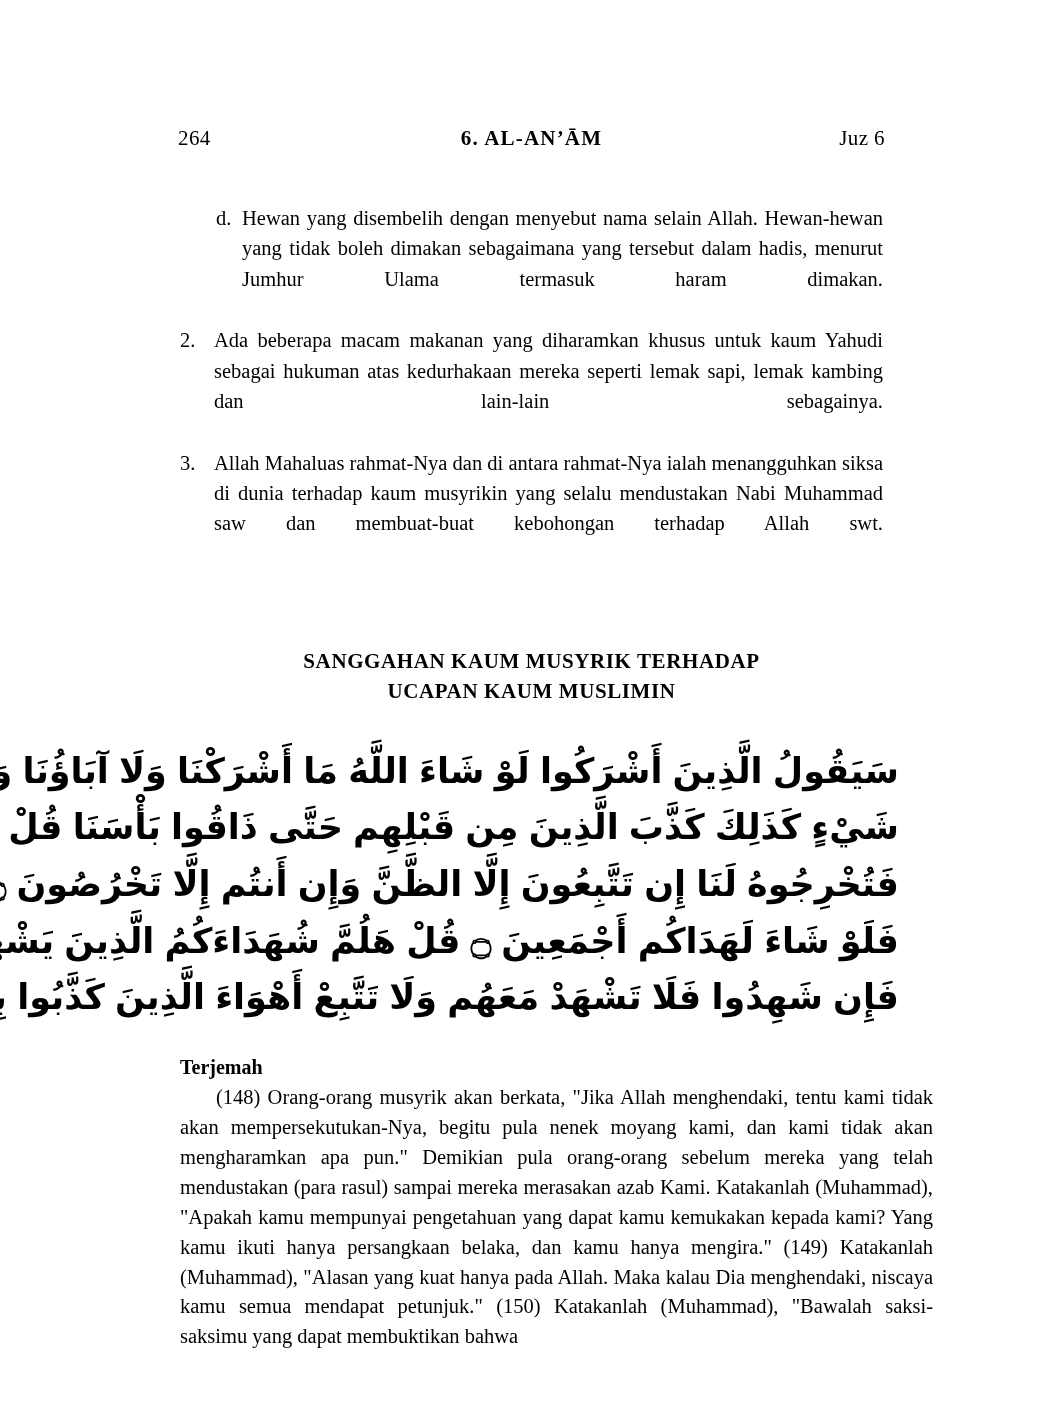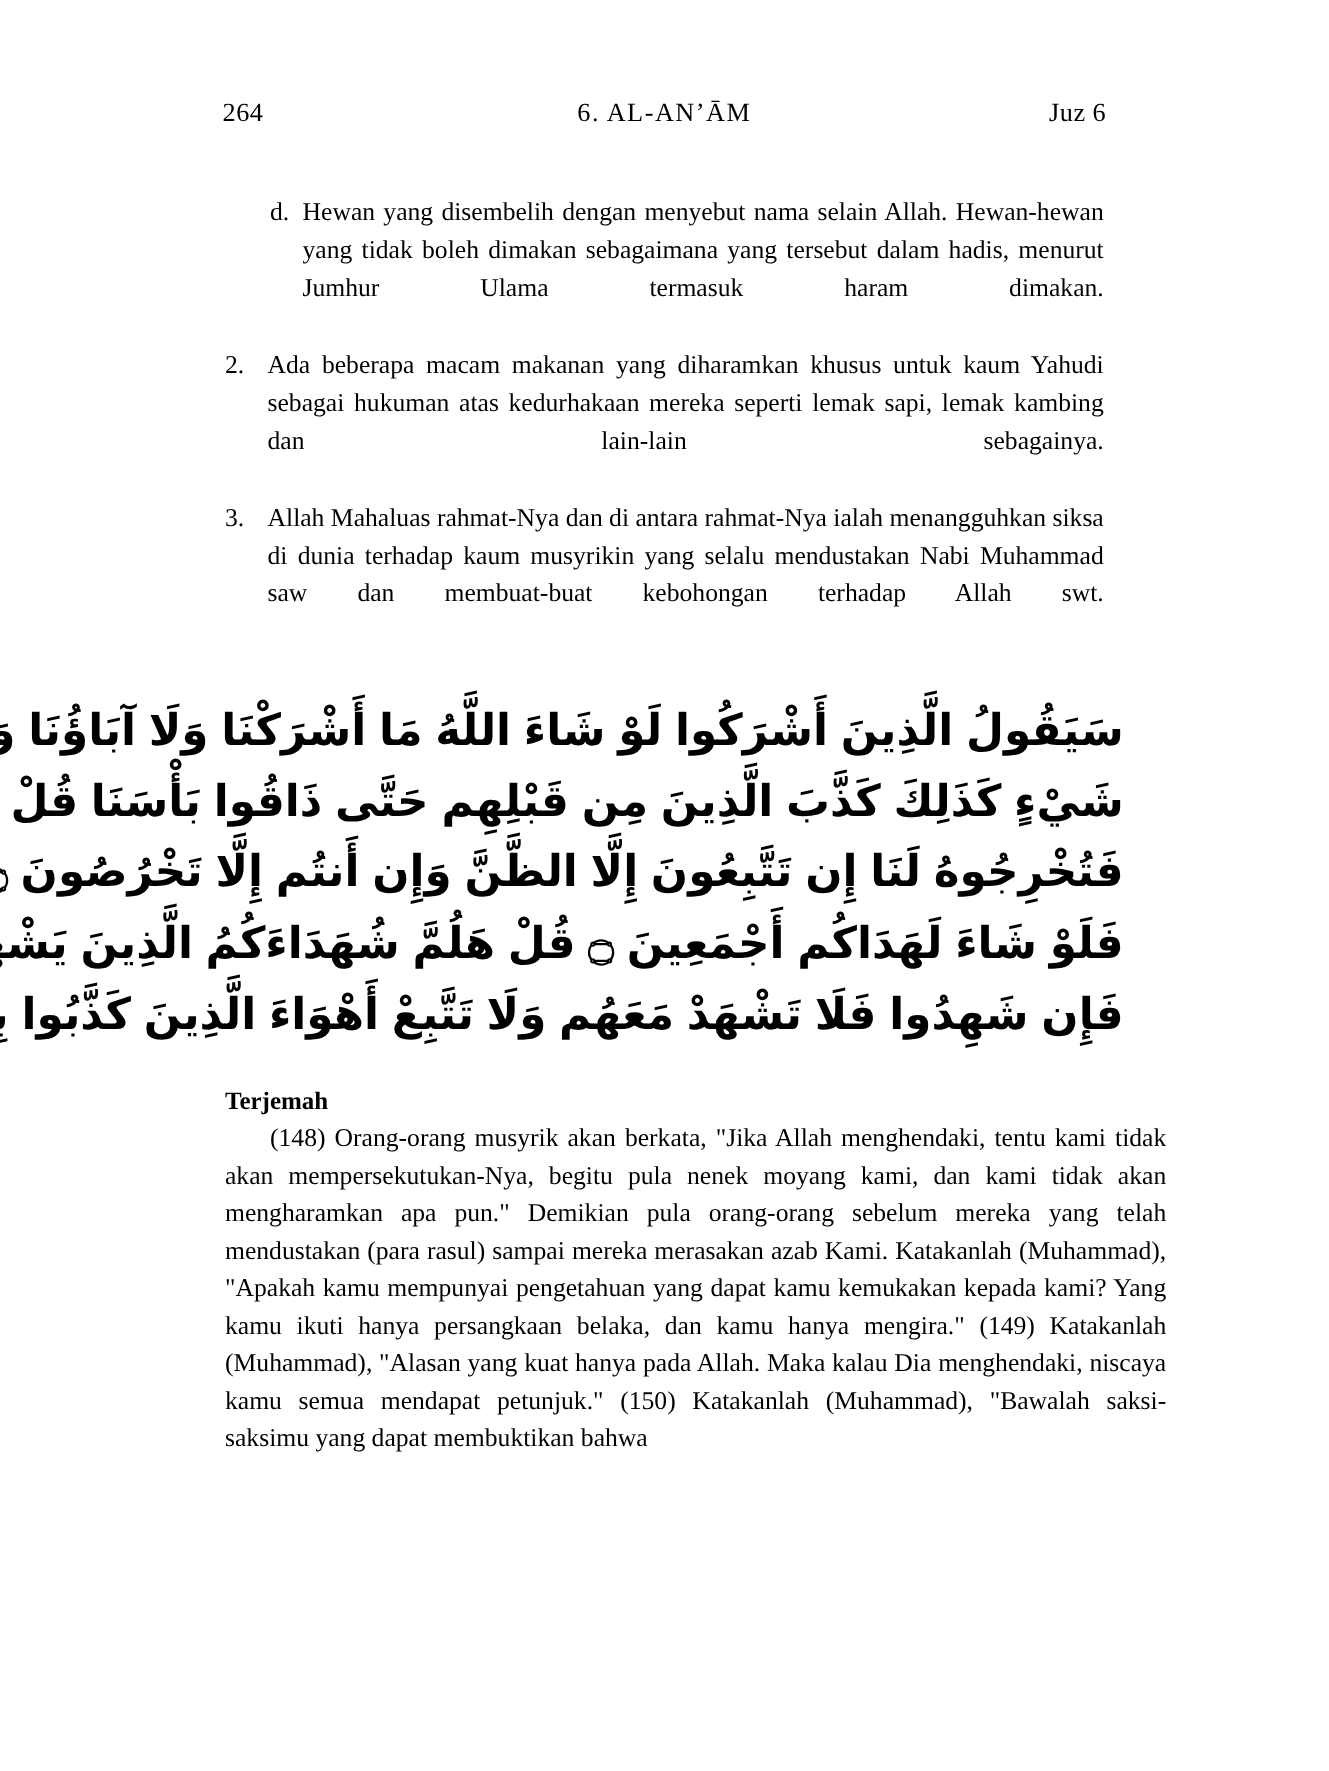--- a/index.html
+++ b/index.html
@@ -28,25 +28,26 @@
     display: flex;
     align-items: baseline;
     justify-content: space-between;
     font-size: 21px;
     letter-spacing: 0.4px;
     margin: 8px 88px 0 88px;
   }
   .running-head .folio {
     width: 120px;
     text-align: left;
+    margin-top: 48px;
   }
   .running-head .surah {
     flex: 1;
     text-align: center;
-    font-weight: normal;
+    font-weight: bold;
     letter-spacing: 1.2px;
   }
   .running-head .juz {
     width: 120px;
     text-align: right;
   }
   
   .content {
     margin: 52px 90px 0 90px;
   }
@@ -148,20 +149,24 @@
       <span class="body">Ada beberapa macam makanan yang diharamkan khusus untuk kaum Yahudi sebagai hukuman atas kedurhakaan mereka seperti lemak sapi, lemak kambing dan lain-lain sebagainya.</span>
     </div>
 
     <div class="list-item">
       <span class="marker">3.</span>
       <span class="body">Allah Mahaluas rahmat-Nya dan di antara rahmat-Nya ialah menangguhkan siksa di dunia terhadap kaum musyrikin yang selalu mendustakan Nabi Muhammad saw dan membuat-buat kebohongan terhadap Allah swt.</span>
     </div>
 
   </div>
 
+  <div class="section-title">
+    <div>SANGGAHAN KAUM MUSYRIK TERHADAP</div>
+    <div>UCAPAN KAUM MUSLIMIN</div>
+  </div>
 
   <div class="arabic">
     <div class="aline">سَيَقُولُ الَّذِينَ أَشْرَكُوا لَوْ شَاءَ اللَّهُ مَا أَشْرَكْنَا وَلَا آبَاؤُنَا وَلَا حَرَّمْنَا مِن</div>
     <div class="aline">شَيْءٍ كَذَلِكَ كَذَّبَ الَّذِينَ مِن قَبْلِهِم حَتَّى ذَاقُوا بَأْسَنَا قُلْ هَلْ عِندَكُم مِن عِلْمٍ</div>
     <div class="aline">فَتُخْرِجُوهُ لَنَا إِن تَتَّبِعُونَ إِلَّا الظَّنَّ وَإِن أَنتُم إِلَّا تَخْرُصُونَ ۝ قُلْ فَلِلَّهِ الْحُجَّةُ الْبَالِغَةُ</div>
     <div class="aline">فَلَوْ شَاءَ لَهَدَاكُم أَجْمَعِينَ ۝ قُلْ هَلُمَّ شُهَدَاءَكُمُ الَّذِينَ يَشْهَدُونَ أَنَّ اللَّهَ حَرَّمَ هَذَا</div>
     <div class="aline">فَإِن شَهِدُوا فَلَا تَشْهَدْ مَعَهُم وَلَا تَتَّبِعْ أَهْوَاءَ الَّذِينَ كَذَّبُوا بِآيَاتِنَا وَالَّذِينَ لَا يُؤمِنُونَ بِالْآخِرَةِ</div>
   </div>
 
   <div class="terjemah-head">Terjemah</div>

